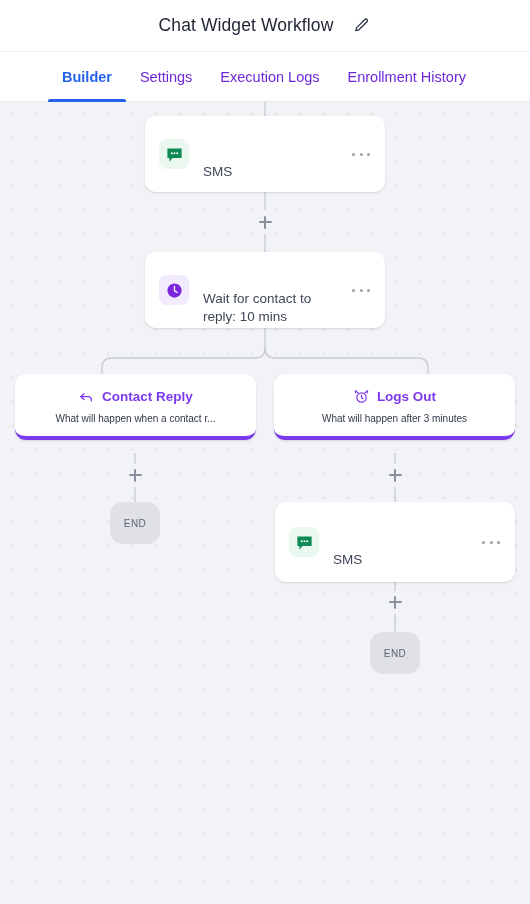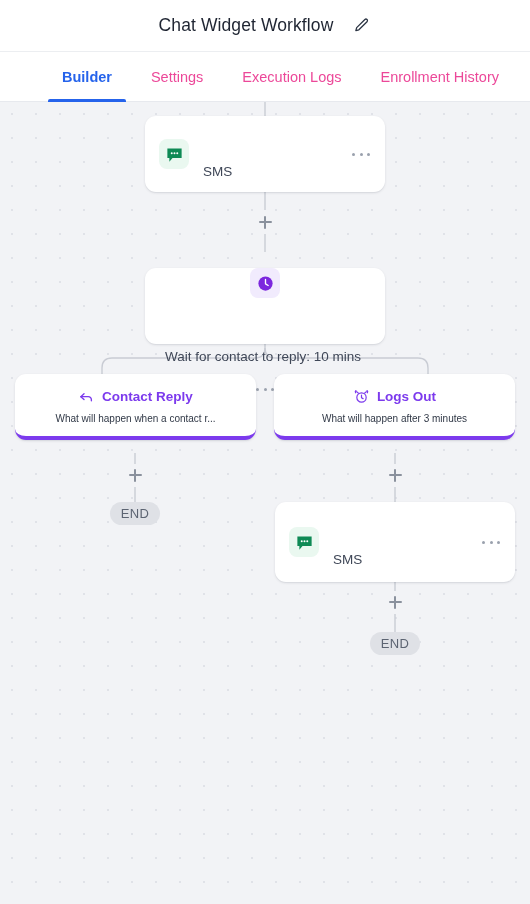--- a/index.html
+++ b/index.html
@@ -52,29 +52,29 @@
 
   
   .tabbar {
     height: 50px;
     flex: 0 0 50px;
     display: flex;
     align-items: stretch;
     background: #ffffff;
     border-bottom: 1px solid #e7e9ee;
     padding-left: 48px;
-    gap: 11px;
+    gap: 0px;
   }
   .tab {
     position: relative;
     display: flex;
     align-items: center;
     padding: 0 14px;
     font-size: 14.5px;
-    color: #ec4899;
+    color: #6d28d9;
     cursor: pointer;
     white-space: nowrap;
     background: none;
     border: none;
     font-family: inherit;
   }
   .tab.active { color: #2563eb; font-weight: 600; }
   .tab.active::after {
     content: "";
     position: absolute;
@@ -214,26 +214,26 @@
     background: #8a919d;
     border-radius: 1px;
   }
   .plus::before { width: 13px; height: 1.6px; }
   .plus::after  { width: 1.6px; height: 13px; }
 
   
   .end-pill {
     position: absolute;
     width: 50px;
-    height: 23px;
+    height: 42px;
     margin-left: -25px;
     border-radius: 13px;
     background: #dfe1e6;
     color: #5c6472;
-    font-size: 13px;
+    font-size: 10px;
     letter-spacing: 0.4px;
     display: flex;
     align-items: center;
     justify-content: center;
     cursor: pointer;
   }
 </style>
 </head>
 <body>
 
@@ -295,21 +295,21 @@
         <span class="node-label">SMS</span>
         <button class="dots-btn" aria-label="more">
           <i></i>
             <i></i>
             <i></i>
         </button>
       </div>
 
       <button class="plus" style="left:265px; top:120px;"></button>
 
-      <div class="node action-node" style="left:145px; top:166px; height:76px;flex-direction:column;">
+      <div class="node action-node" style="left:145px; top:150px; height:76px;">
         <span class="node-icon icon-clock">
           <svg width="19" height="19" viewBox="0 0 24 24">
             <circle cx="12" cy="12" r="9" fill="#7c27de"></circle>
             <path d="M12 6.8v5.6l3.4 2.1" stroke="#ffffff" stroke-width="1.7" fill="none" stroke-linecap="round" stroke-linejoin="round"></path>
           </svg>
         </span>
         <span class="node-label">Wait for contact to reply: 10 mins</span>
         <button class="dots-btn" aria-label="more">
           <i></i>
             <i></i>

